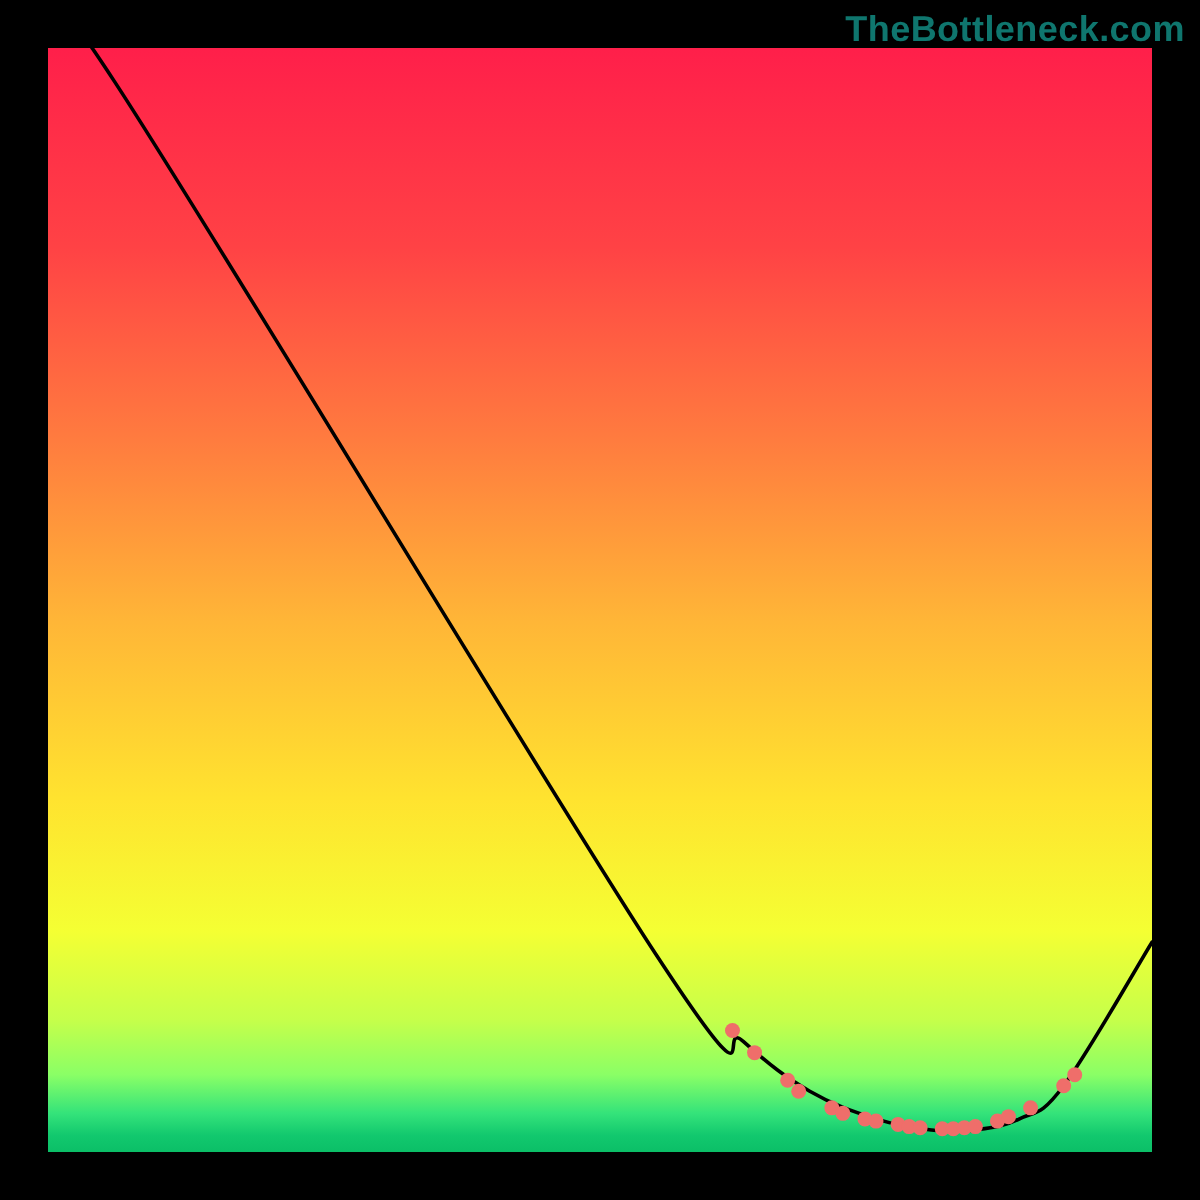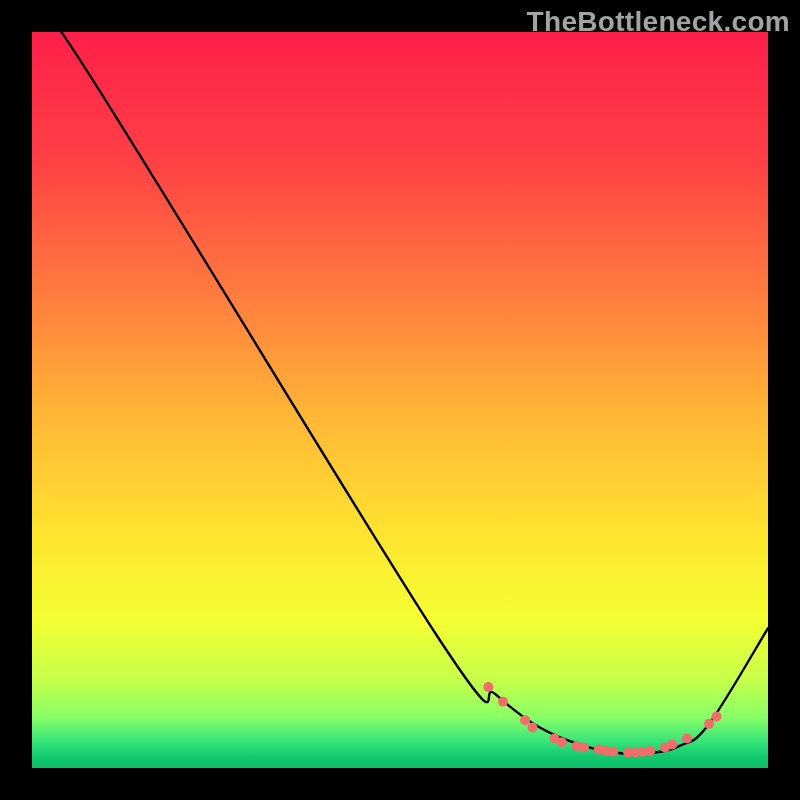--- a/index.html
+++ b/index.html
@@ -14,22 +14,22 @@
   .frame {
     position: relative;
     width: 800px;
     height: 800px;
     background: #000;
   }
   .watermark {
     position: absolute;
     top: 6px;
     right: 10px;
-    color: #a3a3a3;
-    font-size: 28px;
+    color: #0f766e;
+    font-size: 24px;
     font-weight: 600;
     letter-spacing: 0.3px;
     user-select: none;
   }
   svg.plot {
     position: absolute;
     left: 32px;
     top: 32px;
     width: 736px;
     height: 736px;

